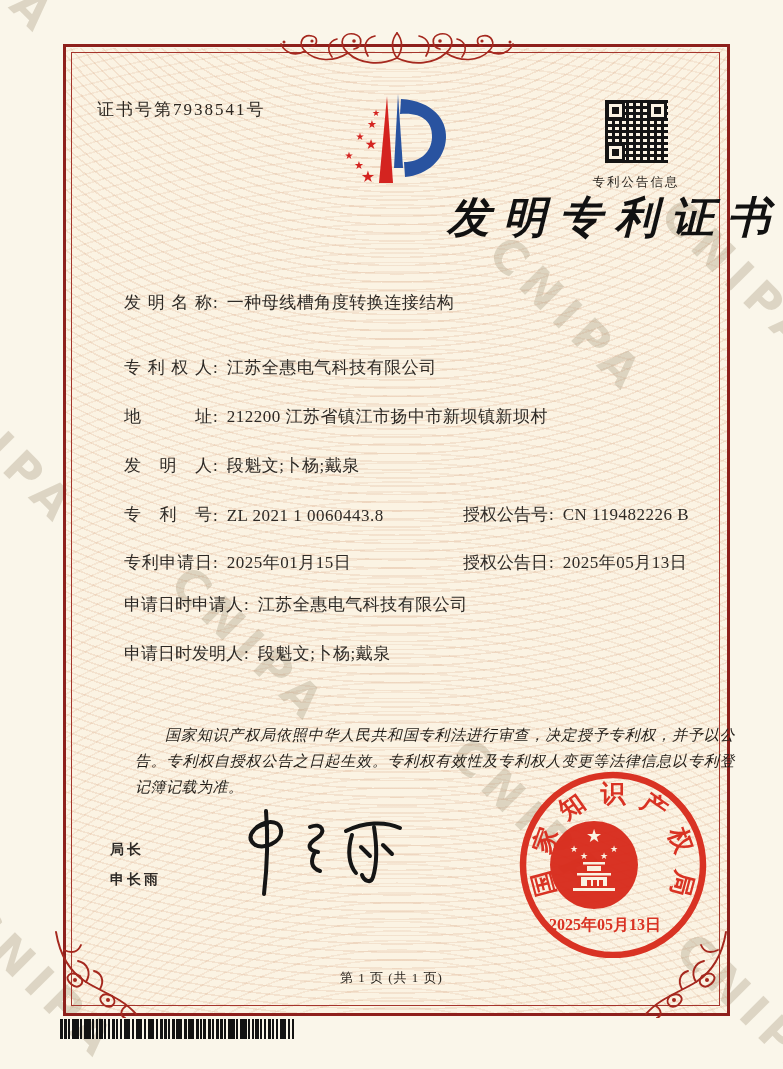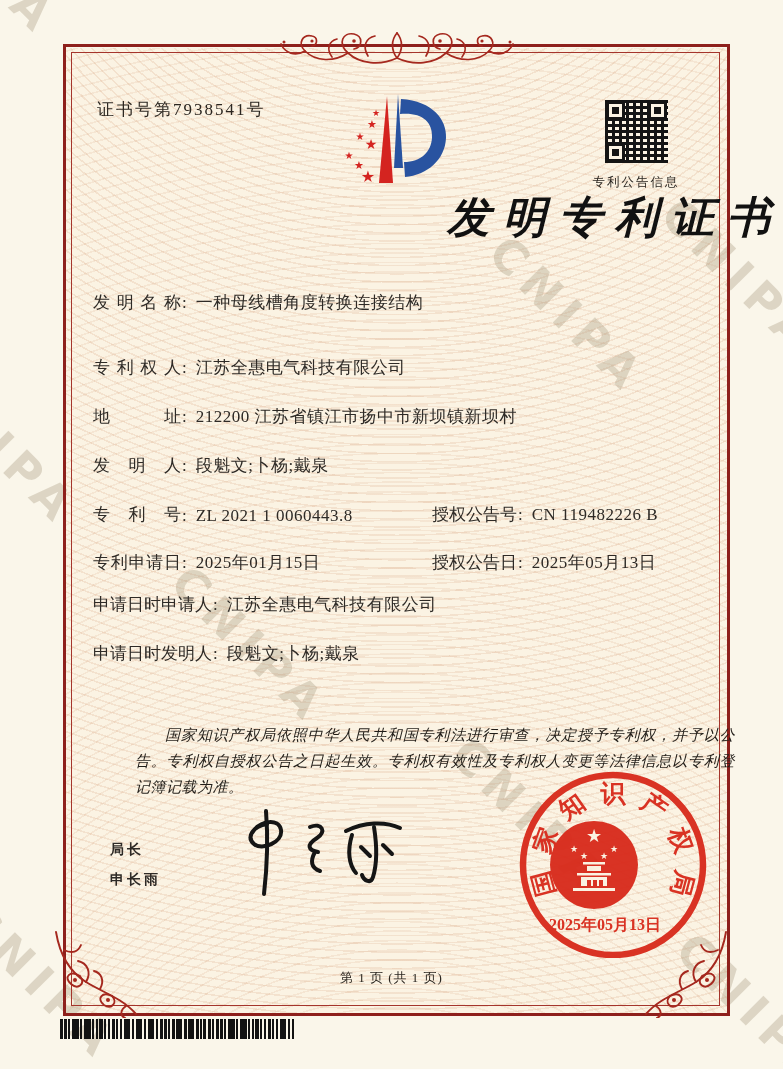--- a/index.html
+++ b/index.html
@@ -52,21 +52,21 @@
   .qr .finder{position:absolute; width:13px; height:13px; border:3px solid #141414; background:#FBF3E3;}
   .qr .finder i{position:absolute; left:3px; top:3px; width:7px; height:7px; background:#141414; display:block;}
   .qr .f-tl{left:1px; top:1px;} .qr .f-tr{right:1px; top:1px;} .qr .f-bl{left:1px; bottom:1px;}
   .qr-label{margin-top:11px; font-size:12.5px; letter-spacing:2px; color:#2b2620;}
   .doc-title{
     position:absolute; left:0; top:189px; width:100%; z-index:5;
     text-align:right; font-size:43px; font-weight:bold;
     letter-spacing:13px; text-indent:13px; color:#111;font-style:italic;
   }
   
-  .row{position:absolute; left:93px; z-index:5; font-size:17px; white-space:nowrap;}
+  .row{position:absolute; left:124px; z-index:5; font-size:17px; white-space:nowrap;}
   .lbl{display:inline-block; width:88px; text-align:justify; text-align-last:justify; vertical-align:bottom;}
   .lbl.long{width:auto; text-align-last:auto; letter-spacing:0;}
   .colon{display:inline-block; margin:0 9px 0 1px;}
   .val{letter-spacing:.5px;}
   .col2{position:absolute; left:339px; top:0; white-space:nowrap;text-align:right;}
   
   .legal{
     position:absolute; left:95px; top:722px; width:600px; z-index:5;
     font-size:15px; line-height:26px; font-style:italic;
     text-align:justify; text-indent:2em; color:#211d18; letter-spacing:.5px;margin-left:40px;

